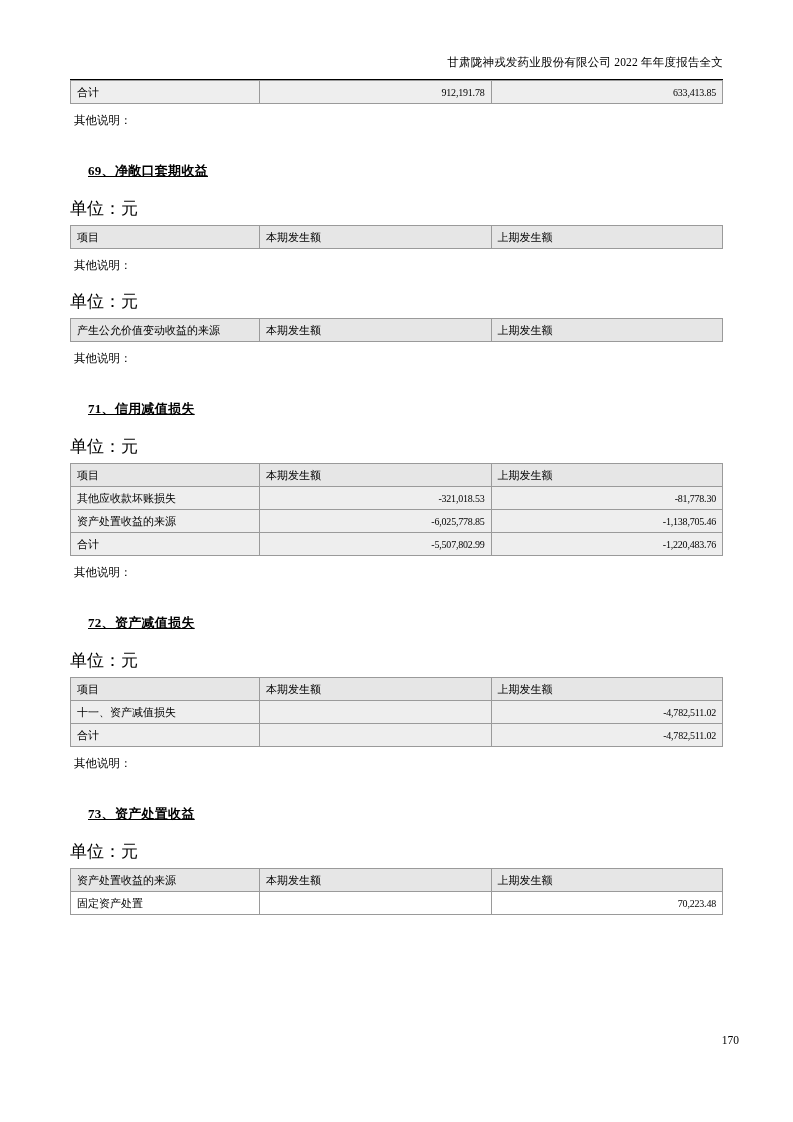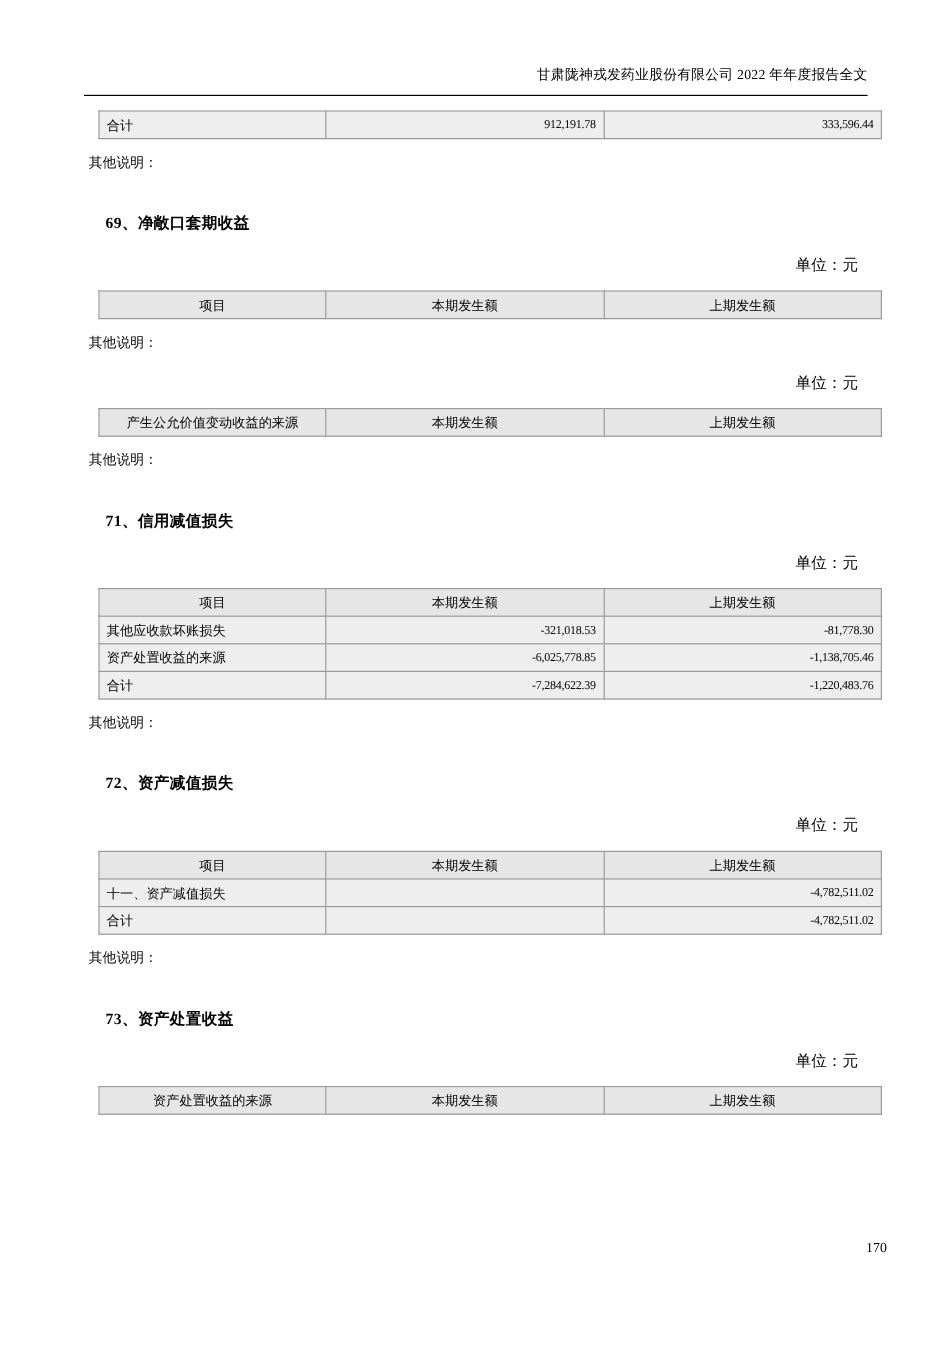--- a/index.html
+++ b/index.html
@@ -34,32 +34,31 @@
     margin-top: 9px;
   }
   .content {
     padding-top: 0px;
   }
   table.doc-table {
     width: 100%;
     border-collapse: collapse;
     table-layout: fixed;
     font-size: 11px;
-    margin: 12px;
+    margin: 0;
   }
   table.doc-table td, table.doc-table th {
     border: 1px solid #9a9a9a;
     height: 20px;
     padding: 1px 6px;
     font-weight: normal;
     font-family: "Liberation Serif", "DejaVu Serif", serif;
   }
   .hdr-row td {
     background: #e6e6e6;
-    text-align: center;
   }
   .body-row td {
     background: #eeeeee;
   }
   .body-row-plain td {
     background: #ffffff;
   }
   .cell-num {
     text-align: right;
     font-family: "DejaVu Sans Mono", monospace;
@@ -71,24 +70,24 @@
   }
   .note {
     font-size: 11.5px;
     margin: 9px 0 0 4px;
   }
   .section-title {
     font-size: 13px;
     font-weight: bold;
     margin: 34px 0 0 18px;
     letter-spacing: 0.3px;
+    text-decoration: underline;
   }
   .unit-line {
-    text-align: right;
-    font-size: 13px;
+    font-size: 17px;
     margin: 17px 0 5px 0;
     padding-right: 8px;
   }
   .page-number {
     position: absolute;
     right: 54px;
     bottom: 76px;
     font-size: 11.5px;
   }
   .col-a { width: 29%; }
@@ -110,21 +109,21 @@
     <table class="doc-table">
       <colgroup>
           <col class="col-a">
           <col class="col-b">
           <col class="col-c">
         </colgroup>
       <tbody>
         <tr class="body-row">
           <td class="cell-label">合计</td>
           <td class="cell-num">912,191.78</td>
-          <td class="cell-num">333,596.44</td>
+          <td class="cell-num">633,413.85</td>
         </tr>
       </tbody>
     </table>
     <div class="note">其他说明：</div>
 
     <div class="section-title">69、净敞口套期收益</div>
     <div class="unit-line">单位：元</div>
     <table class="doc-table">
       <colgroup>
           <col class="col-a">
@@ -177,21 +176,21 @@
           <td class="cell-num">-321,018.53</td>
           <td class="cell-num">-81,778.30</td>
         </tr>
         <tr class="body-row">
           <td class="cell-label">资产处置收益的来源</td>
           <td class="cell-num">-6,025,778.85</td>
           <td class="cell-num">-1,138,705.46</td>
         </tr>
         <tr class="body-row">
           <td class="cell-label">合计</td>
-          <td class="cell-num">-7,284,622.39</td>
+          <td class="cell-num">-5,507,802.99</td>
           <td class="cell-num">-1,220,483.76</td>
         </tr>
       </tbody>
     </table>
     <div class="note">其他说明：</div>
 
     <div class="section-title">72、资产减值损失</div>
     <div class="unit-line">单位：元</div>
     <table class="doc-table">
       <colgroup>
@@ -226,19 +225,24 @@
           <col class="col-a">
           <col class="col-b">
           <col class="col-c">
         </colgroup>
       <tbody>
         <tr class="hdr-row">
           <td>资产处置收益的来源</td>
           <td>本期发生额</td>
           <td>上期发生额</td>
         </tr>
+        <tr class="body-row-plain">
+          <td class="cell-label">固定资产处置</td>
+          <td class="cell-num"></td>
+          <td class="cell-num">70,223.48</td>
+        </tr>
       </tbody>
     </table>
 
   </div>
 
   <div class="page-number">170</div>
 </div>
 
 </body></html>

